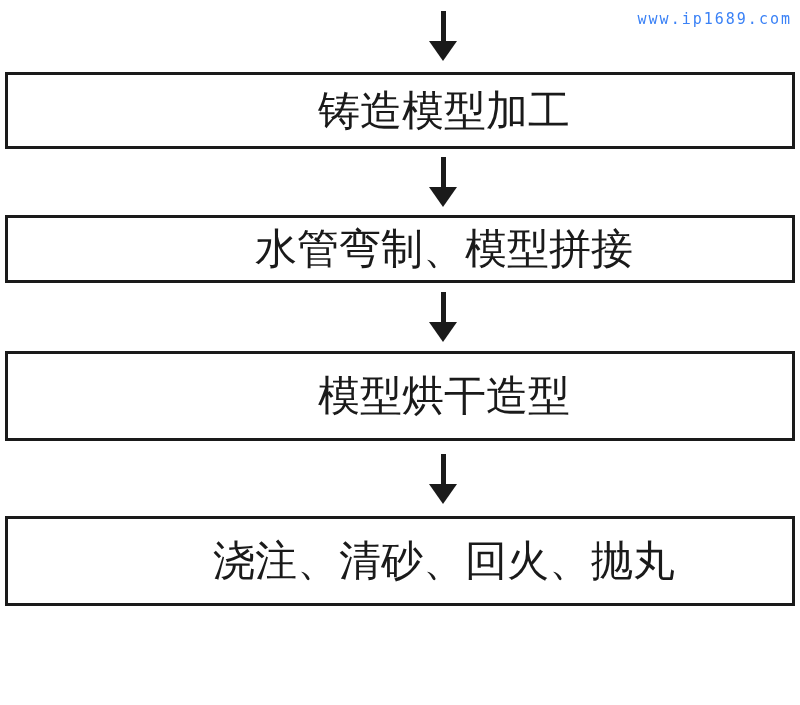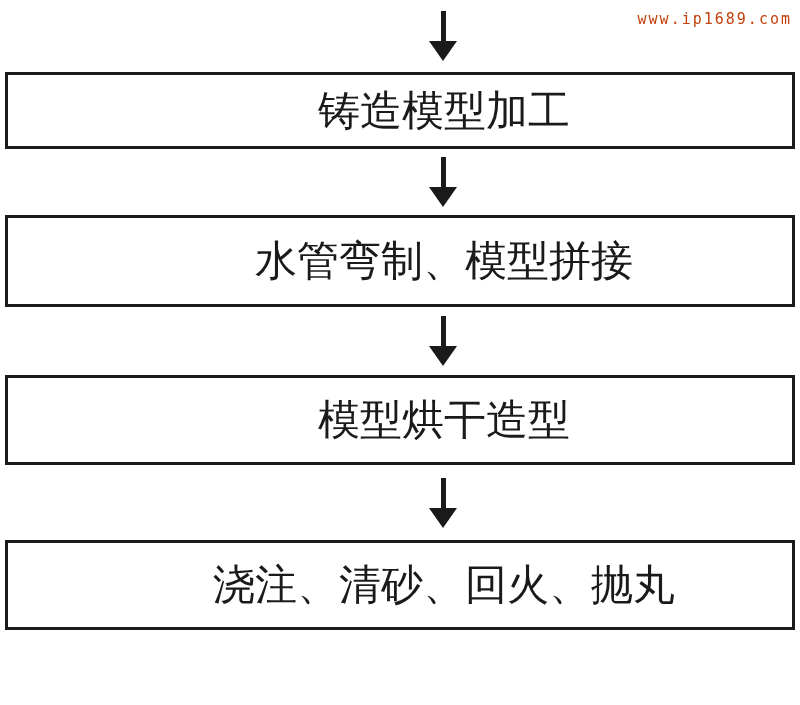--- a/index.html
+++ b/index.html
@@ -14,21 +14,21 @@
     font-family: "Liberation Sans", sans-serif;
     position: relative;
   }
   .watermark {
     position: absolute;
     top: 10px;
     right: 8px;
     font-family: "DejaVu Sans Mono", monospace;
     font-size: 15px;
     letter-spacing: 2px;
-    color: #c2410c;
+    color: #3b82f6;
     z-index: 2;
   }
   .flow {
     width: 800px;
   }
   .box {
     margin: 0 5px;
     border: 3px solid #1a1a1a;
     background: #ffffff;
     display: flex;
@@ -37,21 +37,21 @@
     box-sizing: border-box;
   }
   .box span {
     font-size: 42px;
     color: #1a1a1a;
     white-space: nowrap;
     transform: translateX(44px);
   }
   .box-1 { margin-top: 8px; height: 80px; }
   .box-2 { height: 77px; }
-  .box-3 { height: 92px; }
+  .box-3 { height: 68px; }
   .box-4 { height: 90px; }
   .box-5 { height: 90px; }
 
   .arrow-row {
     display: flex;
     justify-content: center;
     align-items: center;
   }
   .arrow-row-1 { height: 72px; }
   .arrow-row-2 { height: 66px; }

